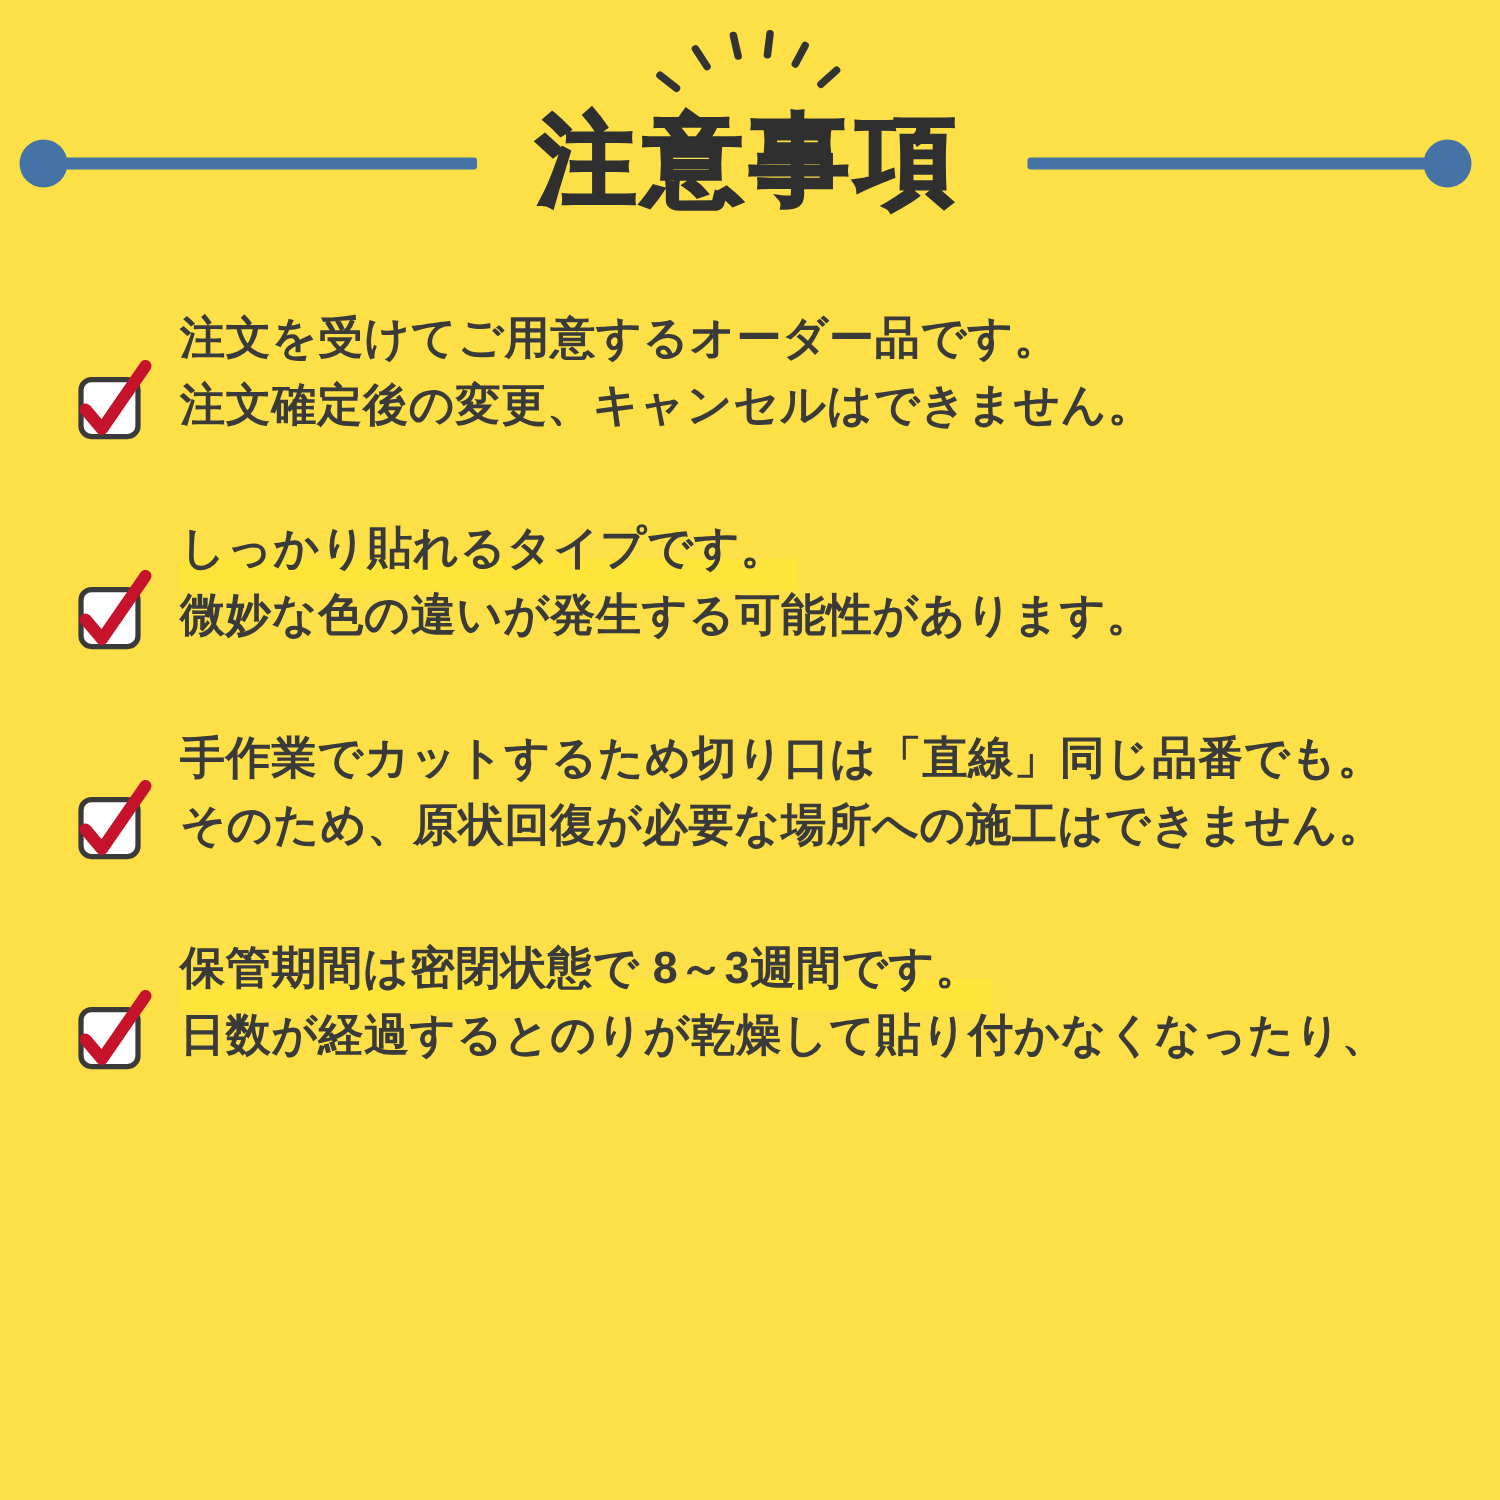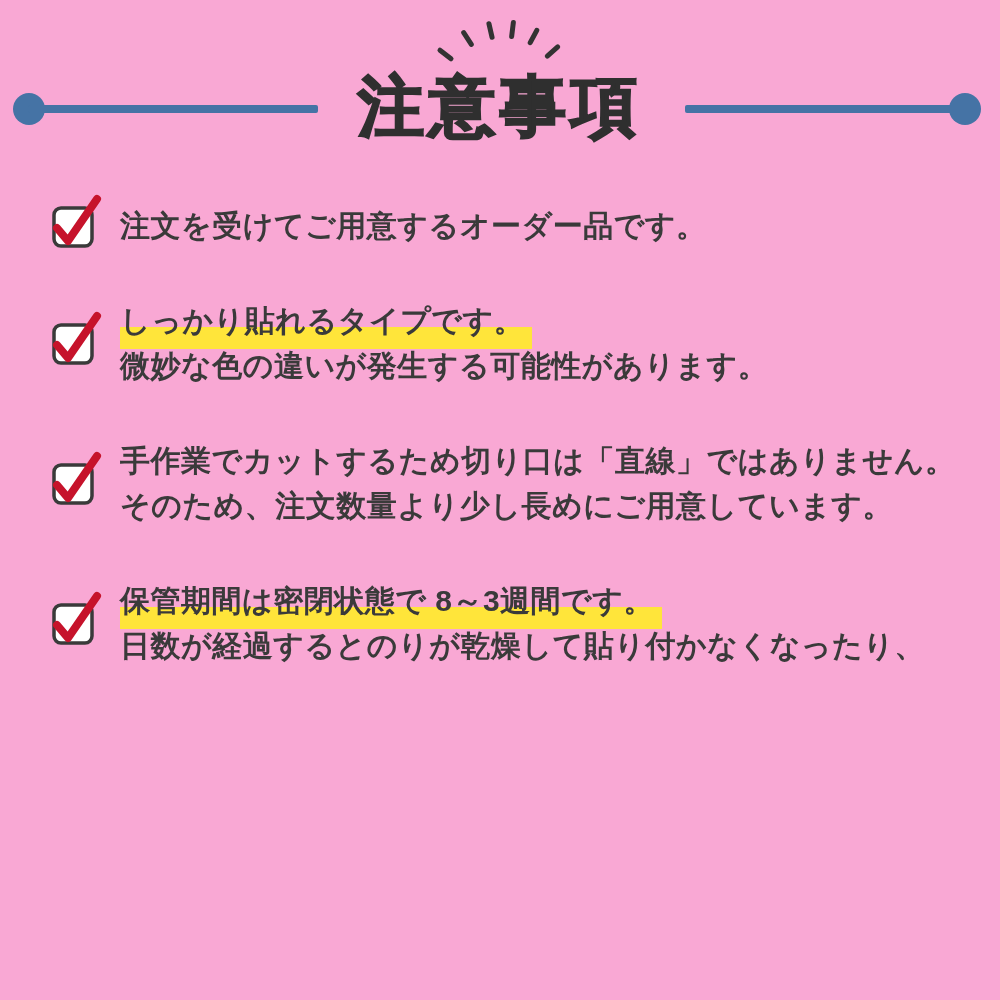--- a/index.html
+++ b/index.html
@@ -1,17 +1,17 @@
 <!DOCTYPE html>
 <html><head>
 <meta charset="utf-8">
 <style>
   html,body { margin:0; padding:0; background:#ffffff; }
   .page {
-    position:relative; width:1000px; height:1000px; background:#f9a8d4;
+    position:relative; width:1000px; height:1000px; background:#fde047;
     font-family:"Liberation Sans","DejaVu Sans",sans-serif;
     overflow:hidden; color:#3a3a3a;
   }
 
   
   .header { position:absolute; inset:0 0 auto 0; height:200px; }
 
   .shine { position:absolute; left:440px; top:18px; width:120px; height:52px; }
   .ray { position:absolute; width:5px; height:19px; background:#333333; border-radius:2.5px; }
   .ray.r1 { left:3px;   top:27px; transform:rotate(-52deg); }
@@ -30,21 +30,21 @@
 
   .title {
     position:absolute; left:0; right:0; top:70px; margin:0;
     text-align:center; font-size:66px; line-height:1.1;
     font-weight:bold; letter-spacing:5px; color:#2f2f2f;
     -webkit-text-stroke:2.2px #2f2f2f;
   }
 
   
   .list { position:absolute; left:52px; top:203px; right:20px; }
-  .item { display:flex; align-items:center; margin-bottom:50px; }
+  .item { display:flex; align-items:flex-end; margin-bottom:50px; }
   .check { width:42px; height:42px; flex:none; margin-right:26px; margin-top:2px; }
   .check svg { overflow:visible; display:block; }
   .lines { font-size:30px; font-weight:bold; line-height:45px; letter-spacing:0.5px; color:#3a3a3a; }
   .line { white-space:nowrap; }
   .hl {
     background-image:linear-gradient(to bottom, rgba(255,229,58,0) 52%, #ffe53a 52%, #ffe53a 100%);
     padding-right:8px; padding-bottom:12px;
   }
 </style>
 </head>
@@ -72,20 +72,21 @@
 
     <div class="item">
       <span class="check">
         <svg width="42" height="42" viewBox="0 0 42 42">
           <rect x="2" y="2" width="38" height="38" rx="7" fill="#ffffff" stroke="#3a3a3a" stroke-width="3.5"></rect>
           <path d="M5 22 L16 35 L45 -7" fill="none" stroke="#c6132b" stroke-width="8" stroke-linecap="round" stroke-linejoin="round"></path>
         </svg>
       </span>
       <div class="lines">
         <div class="line"><span>注文を受けてご用意するオーダー品です。</span></div>
+        <div class="line"><span>注文確定後の変更、キャンセルはできません。</span></div>
       </div>
     </div>
 
     <div class="item">
       <span class="check">
         <svg width="42" height="42" viewBox="0 0 42 42">
           <rect x="2" y="2" width="38" height="38" rx="7" fill="#ffffff" stroke="#3a3a3a" stroke-width="3.5"></rect>
           <path d="M5 22 L16 35 L45 -7" fill="none" stroke="#c6132b" stroke-width="8" stroke-linecap="round" stroke-linejoin="round"></path>
         </svg>
       </span>
@@ -96,22 +97,22 @@
     </div>
 
     <div class="item">
       <span class="check">
         <svg width="42" height="42" viewBox="0 0 42 42">
           <rect x="2" y="2" width="38" height="38" rx="7" fill="#ffffff" stroke="#3a3a3a" stroke-width="3.5"></rect>
           <path d="M5 22 L16 35 L45 -7" fill="none" stroke="#c6132b" stroke-width="8" stroke-linecap="round" stroke-linejoin="round"></path>
         </svg>
       </span>
       <div class="lines">
-        <div class="line"><span>手作業でカットするため切り口は「直線」ではありません。</span></div>
-        <div class="line"><span>そのため、注文数量より少し長めにご用意しています。</span></div>
+        <div class="line"><span>手作業でカットするため切り口は「直線」同じ品番でも。</span></div>
+        <div class="line"><span>そのため、原状回復が必要な場所への施工はできません。</span></div>
       </div>
     </div>
 
 
     <div class="item">
       <span class="check">
         <svg width="42" height="42" viewBox="0 0 42 42">
           <rect x="2" y="2" width="38" height="38" rx="7" fill="#ffffff" stroke="#3a3a3a" stroke-width="3.5"></rect>
           <path d="M5 22 L16 35 L45 -7" fill="none" stroke="#c6132b" stroke-width="8" stroke-linecap="round" stroke-linejoin="round"></path>
         </svg>

